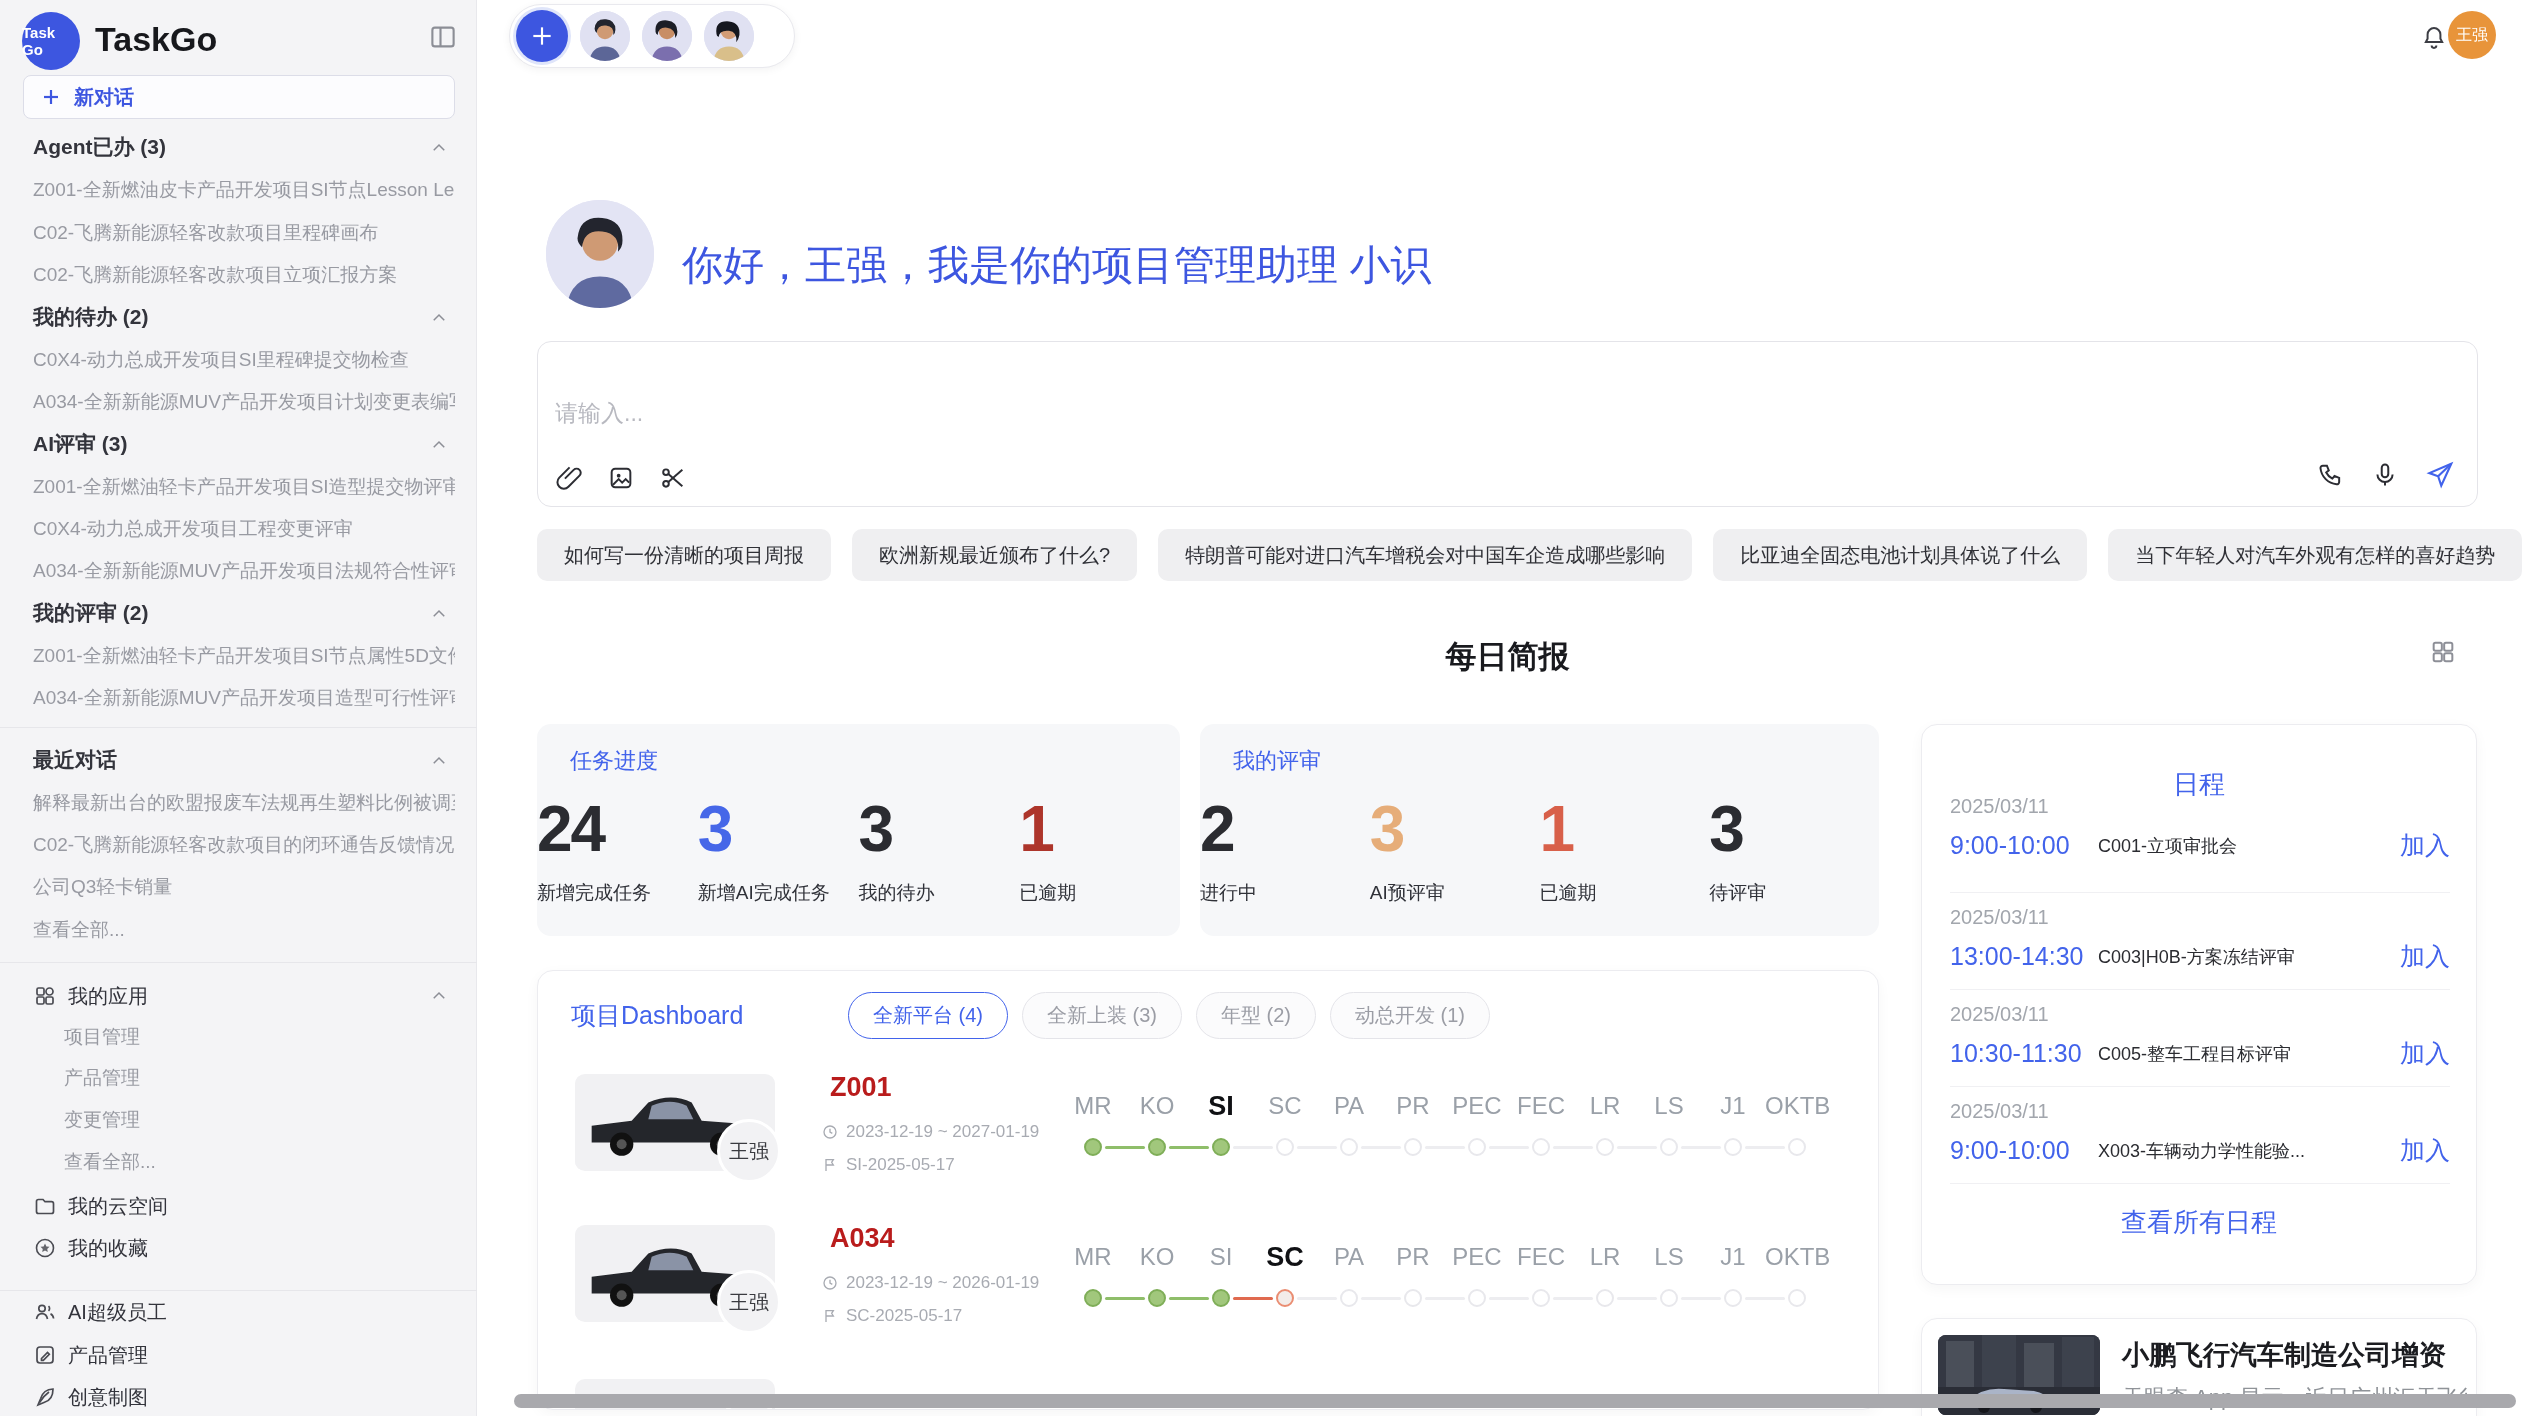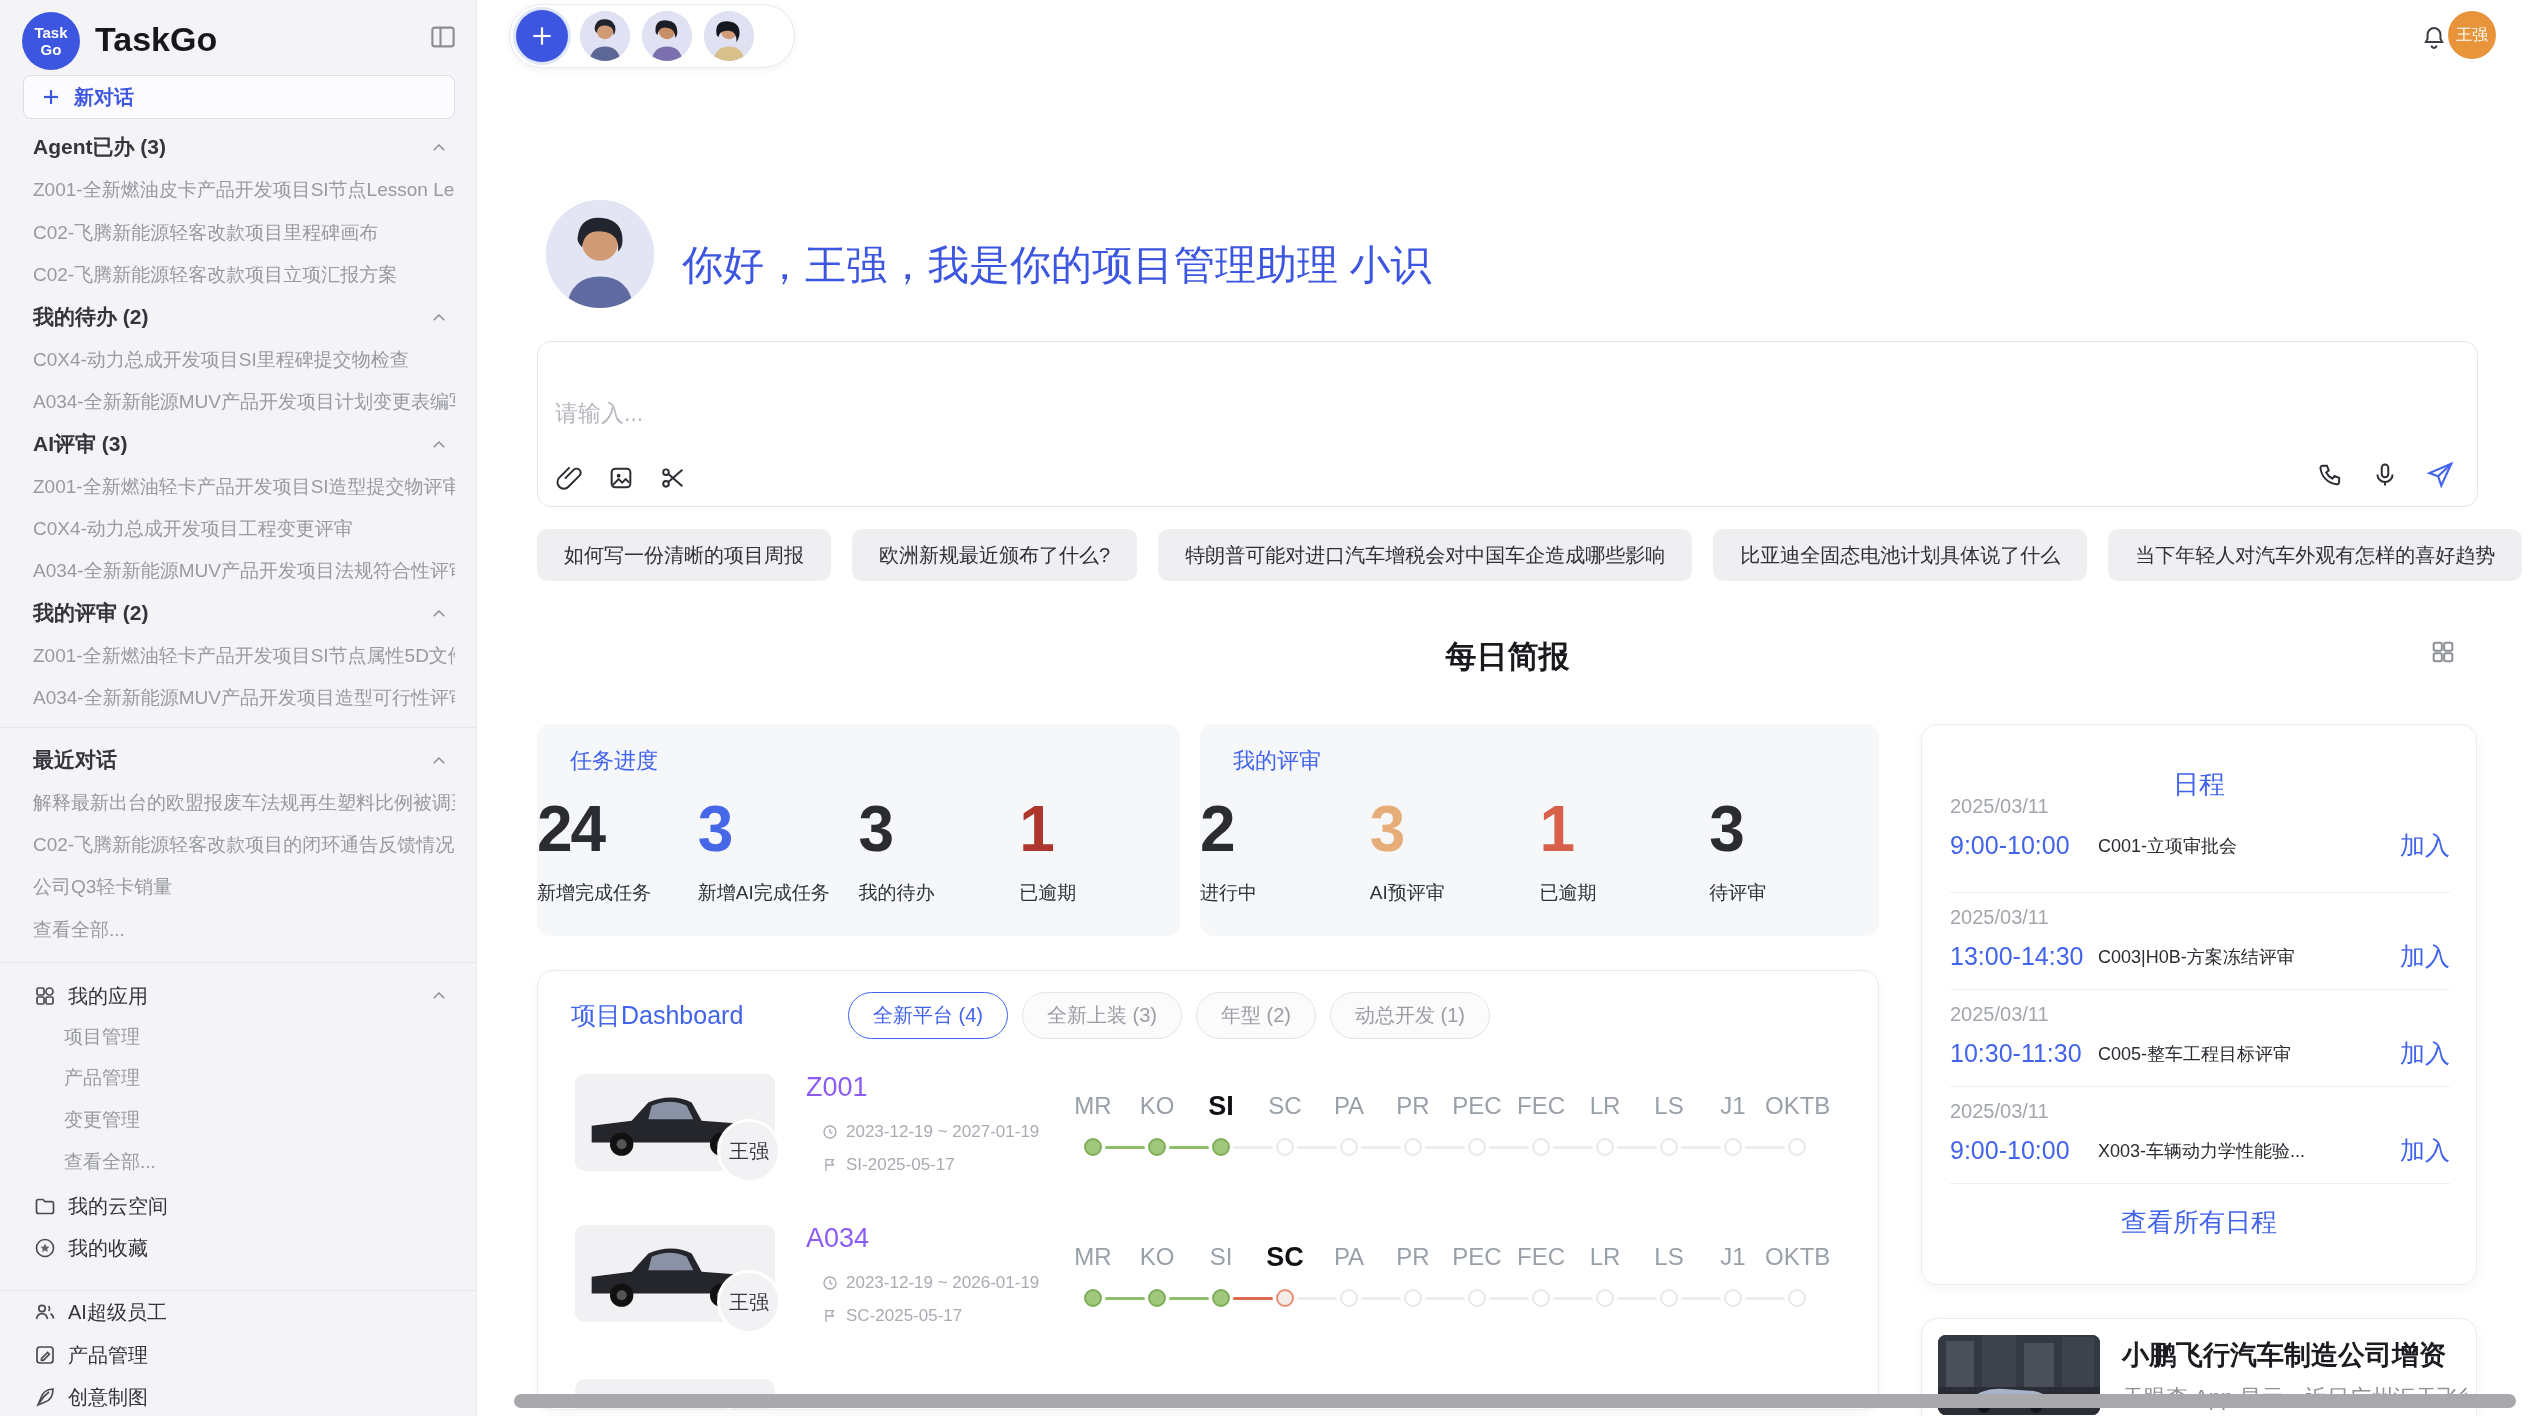--- a/index.html
+++ b/index.html
@@ -3,21 +3,21 @@
 <meta charset="utf-8">
 <style>
 *{margin:0;padding:0;box-sizing:border-box}
 html,body{width:2532px;height:1416px}
 body{font-family:"Liberation Sans","DejaVu Sans",sans-serif;background:#fff;color:#222}
 .screen{position:relative;width:2532px;height:1416px;overflow:hidden;background:#fff}
 svg{display:block}
 
 
 .sidebar{position:absolute;left:0;top:0;width:477px;height:1416px;background:#f4f4f6;border-right:1px solid #e8e8ec}
-.logo-circle{position:absolute;left:22px;top:12px;width:58px;height:58px;border-radius:50%;background:var(--accent,#3d56e0);color:#fff;display:flex;flex-direction:column;align-items:center;justify-content:center;font-size:15px;line-height:17px;font-weight:600}
+.logo-circle{position:absolute;left:22px;top:12px;width:58px;height:58px;border-radius:50%;background:var(--accent,#3d56e0);color:#fff;display:flex;flex-direction:column;justify-content:center;font-size:15px;line-height:17px;font-weight:600}
 .logo-name{position:absolute;left:95px;top:20px;font-size:34px;font-weight:700;color:#17181c}
 .collapse{position:absolute;left:428px;top:22px;color:#8c8e96;cursor:pointer}
 .newchat{position:absolute;left:23px;top:75px;width:432px;height:44px;background:#fcfcfe;border:1px solid #dcdde8;border-radius:8px;display:flex;align-items:center;gap:13px;padding:0 17px;color:var(--accent,#3d56e0);font-size:20px;font-weight:600;cursor:pointer}
 .sec-h{position:absolute;left:33px;font-size:21px;font-weight:600;color:#33343c;cursor:pointer}
 .chev{position:absolute;left:430px;color:#8c8e96}
 .s-item{position:absolute;left:33px;width:422px;font-size:19px;color:#989aa2;white-space:nowrap;overflow:hidden;cursor:pointer}
 .s-div{position:absolute;left:0;width:477px;height:1px;background:#e6e6ea}
 .nav-ic{position:absolute;left:33px;color:#4a4b52}
 .nav-t{position:absolute;left:68px;font-size:20px;color:#33343c;cursor:pointer;white-space:nowrap}
 
@@ -65,21 +65,21 @@
 
 
 .dash-card{position:absolute;left:537px;top:970px;width:1342px;height:440px;background:#fff;border:1px solid #ececf0;border-radius:16px;box-shadow:0 4px 14px rgba(0,0,0,.04);overflow:hidden}
 .dash-title{position:absolute;left:33px;top:28px;font-size:25px;color:var(--link,#4263eb)}
 .tabs{position:absolute;left:310px;top:21px;display:flex;gap:14px}
 .tab{height:47px;border-radius:24px;border:1px solid #e4e4e9;background:#fbfbfc;color:#9b9da5;font-size:20px;display:flex;align-items:center;padding:0 24px;cursor:pointer;white-space:nowrap}
 .tab.active{border:1.5px solid var(--link,#4263eb);color:var(--link,#4263eb);background:#fff}
 .proj-row{position:absolute;left:0;width:1342px;height:150px;cursor:pointer}
 .car{position:absolute;left:37px;top:10px;width:200px;height:97px;border-radius:10px;background:#f1f1f3;overflow:hidden}
 .owner{position:absolute;left:179px;top:55px;width:64px;height:64px;border-radius:50%;background:#f2f2f4;border:3px solid #fff;display:flex;align-items:center;justify-content:center;font-size:20px;color:#3a3b40}
-.p-code{position:absolute;left:268px;top:8px;font-size:27px;font-weight:400;color:#8b5cf6}
+.p-code{position:absolute;left:292px;top:8px;font-size:27px;font-weight:700;color:#b91c1c}
 .p-meta{position:absolute;left:284px;font-size:17px;color:#a8abb2;display:flex;align-items:center;gap:8px;white-space:nowrap}
 .ms-area{position:absolute;left:523px;top:24px;width:790px;height:90px}
 .ms-col{position:absolute;top:0;width:64px;text-align:center}
 .ms-label{font-size:24px;color:#9aa0a8;height:36px;line-height:36px}
 .ms-label.active{font-size:27px;font-weight:700;color:#101114}
 .ms-dot{margin:14px auto 0;width:18px;height:18px;border-radius:50%;border:2px solid var(--pending-border,#e8e8ec);background:#fff}
 .ms-dot.done{background:var(--done-fill,#a1c77c);border-color:var(--done-border,#7fae58)}
 .ms-dot.overdue{background:#f3ece9;border-color:var(--overdue-border,#ea8d72)}
 .ms-seg{position:absolute;top:58px;height:3px;border-radius:2px;background:var(--gray-line,#ededf0)}
 .ms-seg.green{background:var(--green-line,#8fbe6a)}

